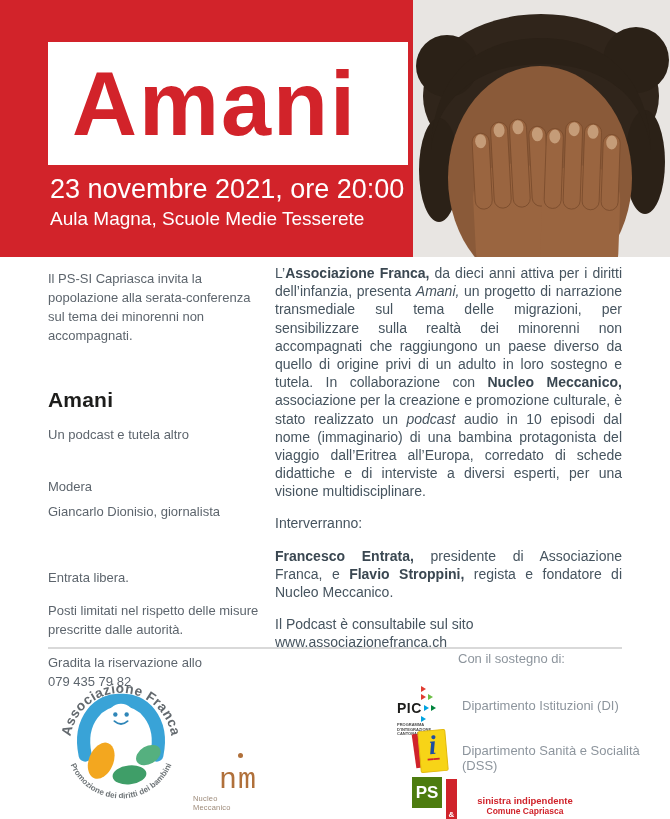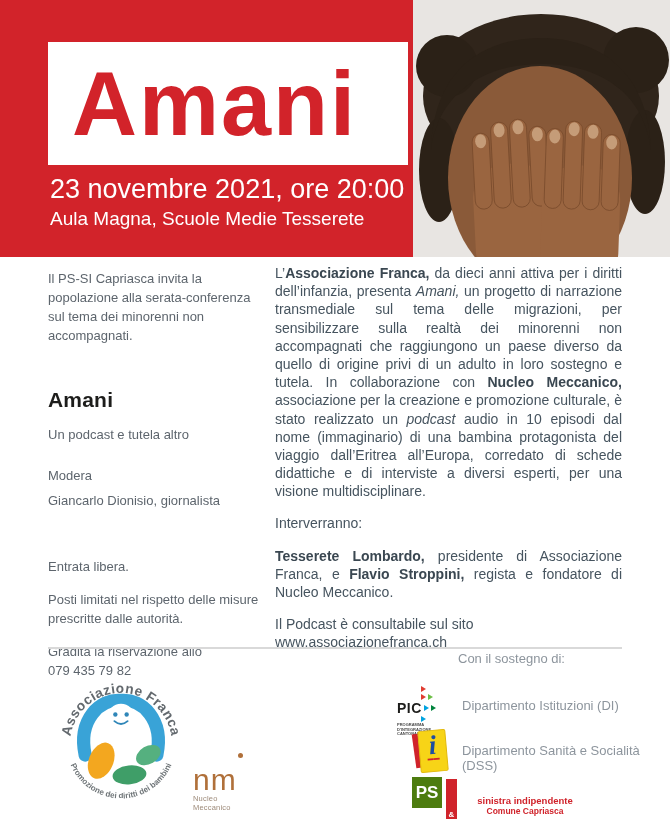--- a/index.html
+++ b/index.html
@@ -16,21 +16,21 @@
                   letter-spacing:2px; line-height:1; }
   .date-line  { position:absolute; left:50px; top:174px; color:#ffffff; font-size:27px; font-weight:normal; }
   .venue-line { position:absolute; left:50px; top:208px; color:#ffffff; font-size:19px; font-weight:normal; }
 
   
   .left-col { position:absolute; left:48px; top:270px; width:222px;
               color:#5d656d; font-size:13px; line-height:1.45; }
   .left-col .intro { margin:0 0 0 0; }
   .left-col .heading { margin:40px 0 0 0; color:#1d1d1b; font-size:21px; font-weight:bold; letter-spacing:0.2px; }
   .left-col .subheading { margin:10px 0 0 0; }
-  .left-col .modera { margin:22px 0 0 0; }
+  .left-col .modera { margin:33px 0 0 0; }
   .left-col .moderator { margin:6px 0 0 0; }
   .left-col .entry { margin:48px 0 0 0; }
   .left-col .seats { margin:14px 0 0 0; }
   .left-col .reservation { margin:14px 0 0 0; }
   .left-col .phone { margin:0; }
 
   
   .right-col { position:absolute; left:275px; top:264px; width:347px;
                color:#46545f; font-size:14px; line-height:1.3; }
   .right-col p { margin:0 0 14px 0; text-align:justify; }
@@ -38,21 +38,21 @@
   .right-col strong { color:#3a4751; }
   .right-col em { font-style:italic; }
 
   
   .separator { position:absolute; left:48px; top:647px; width:574px; height:1.5px; background:#d9d9d9; }
   .support-label { position:absolute; left:458px; top:651px; color:#8d959d; font-size:13px; }
 
   .franca-logo { position:absolute; left:55px; top:672px; width:132px; height:136px; }
 
   .nm-logo { position:absolute; left:193px; top:769px; width:64px; }
-  .nm-text { font-family:Liberation Sans, sans-serif; color:#b0703a; font-size:30px; line-height:22px; letter-spacing:1px; }
+  .nm-text { font-family:Liberation Mono, monospace; color:#b0703a; font-size:30px; line-height:22px; letter-spacing:1px;text-align:right; }
   .nm-dot { position:absolute; left:45px; top:-16px; width:5px; height:5px; border-radius:50%; background:#b0703a; }
   .nm-label { margin-top:3px; color:#9d8a79; font-size:7.5px; letter-spacing:0.2px; }
 
   .sponsor-label { position:absolute; color:#8d959d; font-size:13px; }
   .lbl-di  { left:462px; top:698px; }
   .lbl-dss { left:462px; top:743px; }
 
   
   .pic-logo { position:absolute; left:397px; top:684px; width:60px; }
   .tri { display:inline-block; width:0; height:0; border-style:solid;
@@ -140,21 +140,21 @@
     <p class="moderator">Giancarlo Dionisio, giornalista</p>
     <p class="entry">Entrata libera.</p>
     <p class="seats">Posti limitati nel rispetto delle misure prescritte dalle autorità.</p>
     <p class="reservation">Gradita la riservazione allo</p>
     <p class="phone">079 435 79 82</p>
   </aside>
 
   <section class="right-col">
     <p><span>L’</span><strong>Associazione Franca,</strong><span> da dieci anni attiva per i diritti dell’infanzia, presenta </span><em>Amani,</em><span> un progetto di narrazione transmediale sul tema delle migrazioni, per sensibilizzare sulla realtà dei minorenni non accompagnati che raggiungono un paese diverso da quello di origine privi di un adulto in loro sostegno e tutela. In collaborazione con </span><strong>Nucleo Meccanico,</strong><span> associazione per la creazione e promozione culturale, è stato realizzato un </span><em>podcast</em><span> audio in 10 episodi dal nome (immaginario) di una bambina protagonista del viaggio dall’Eritrea all’Europa, corredato di schede didattiche e di interviste a diversi esperti, per una visione multidisciplinare.</span></p>
     <p class="no-just">Interverranno:</p>
-    <p><strong>Tesserete Lombardo,</strong><span> presidente di Associazione Franca, e </span><strong>Flavio Stroppini,</strong><span> regista e fondatore di Nucleo Meccanico.</span></p>
+    <p><strong>Francesco Entrata,</strong><span> presidente di Associazione Franca, e </span><strong>Flavio Stroppini,</strong><span> regista e fondatore di Nucleo Meccanico.</span></p>
     <p class="no-just">Il Podcast è consultabile sul sito www.associazionefranca.ch</p>
   </section>
 
   <div class="separator"></div>
 
   <div class="support-label">Con il sostegno di:</div>
 
   <div class="franca-logo">
     <svg width="132" height="136" viewBox="0 0 140 140" xmlns="http://www.w3.org/2000/svg" xmlns:xlink="http://www.w3.org/1999/xlink">
       <defs>

